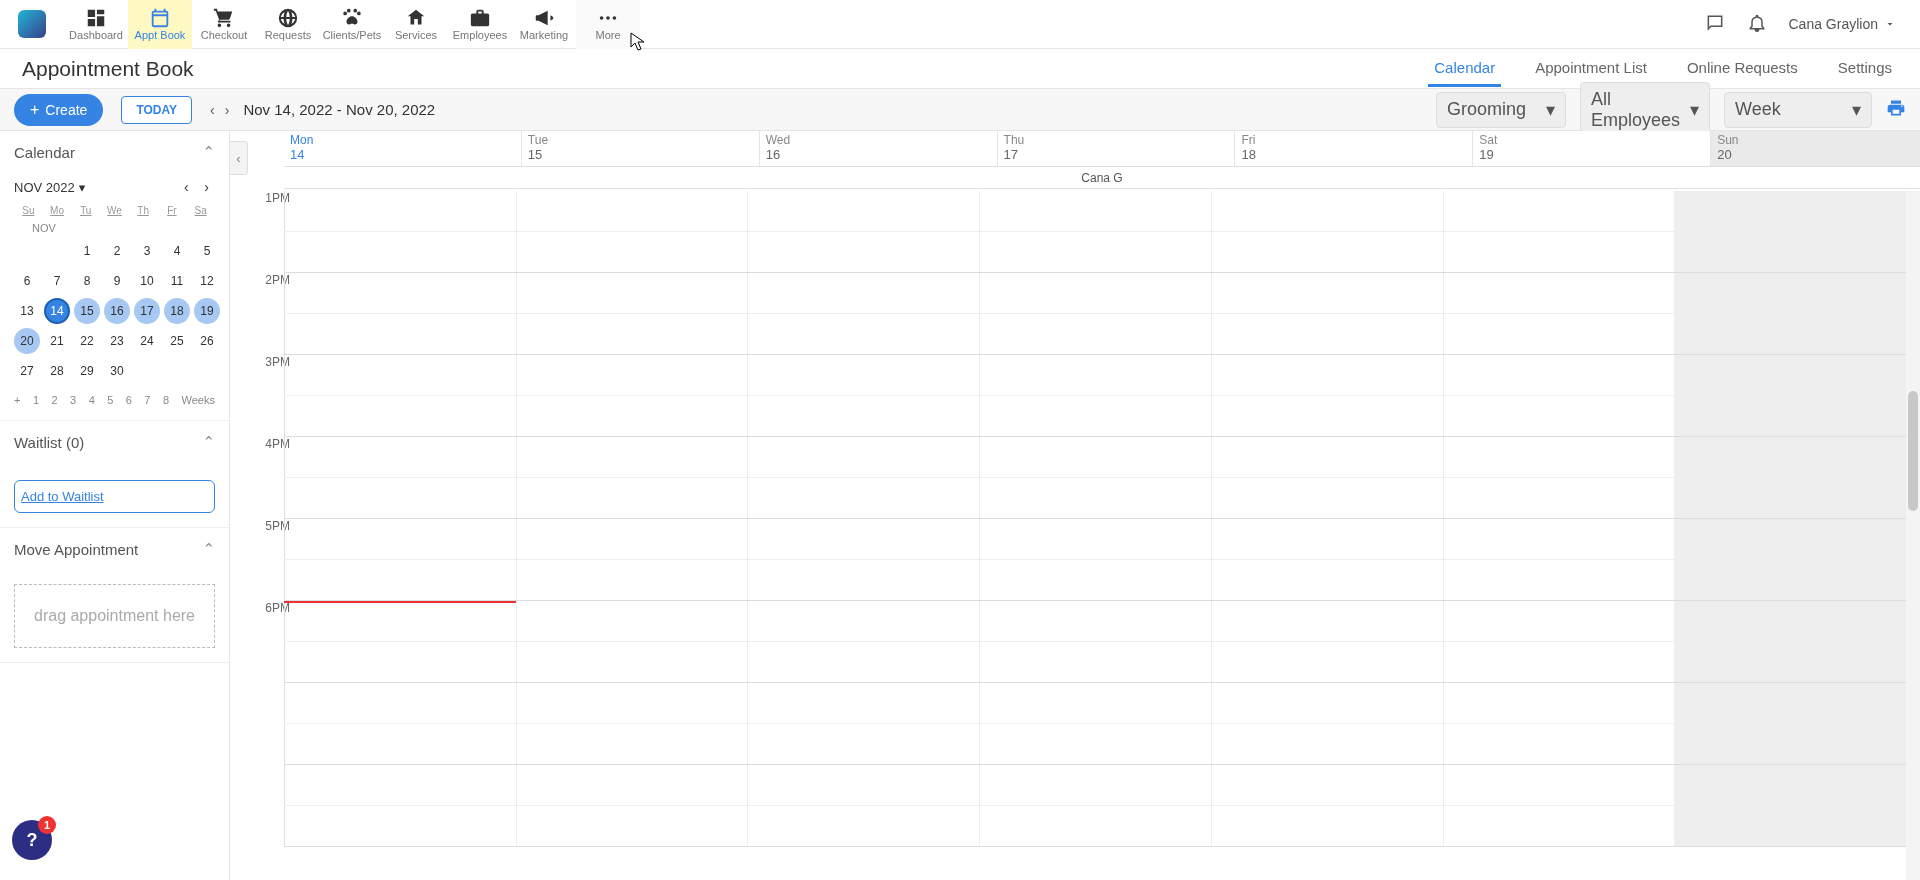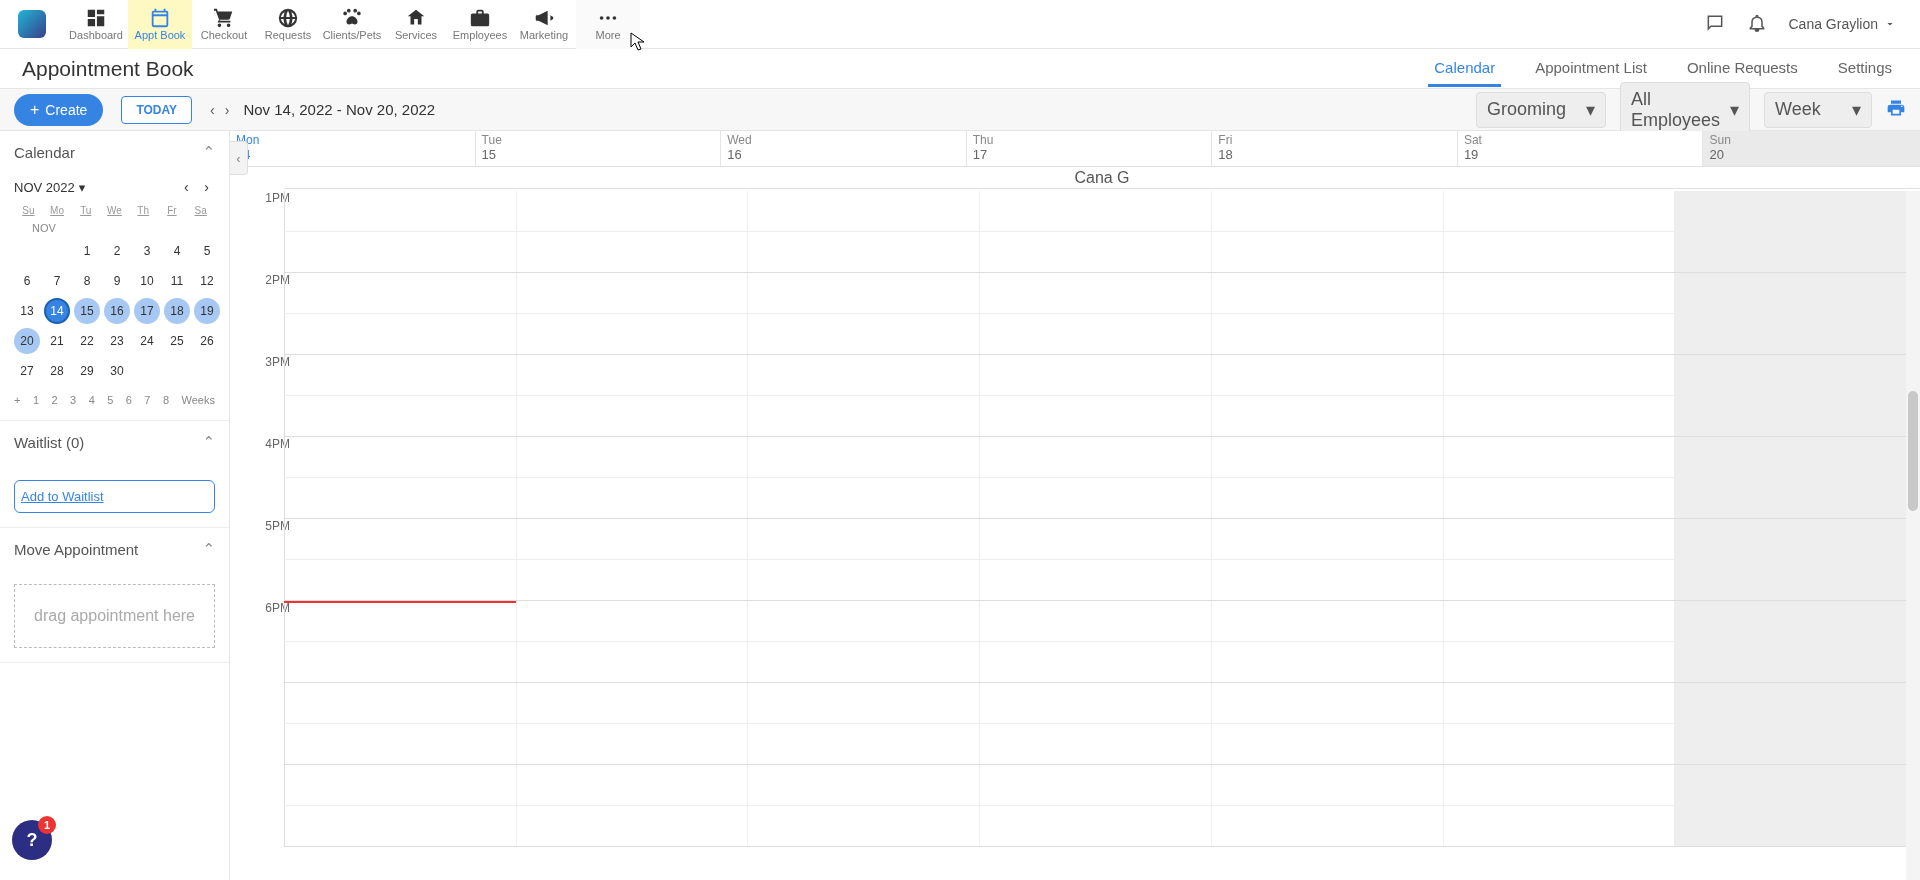--- a/index.html
+++ b/index.html
@@ -27,21 +27,21 @@
 
 
 .toolbar { display:flex; align-items:center; height:42px; padding:0 14px; background:#f7f7f7; border-bottom:1px solid #e5e5e5; }
 .btn-create { display:flex; align-items:center; gap:6px; background:#3584e4; color:#fff; border:none; border-radius:18px; padding:7px 16px; font-size:14px; cursor:pointer; }
 .btn-today { margin-left:18px; border:1px solid #3584e4; color:#3584e4; background:#fff; border-radius:4px; padding:6px 14px; font-size:12px; font-weight:600; cursor:pointer; }
 .nav-arrows { margin-left:18px; display:flex; gap:10px; }
 .nav-arrows button { background:none; border:none; cursor:pointer; color:#555; font-size:14px; }
 .date-range { margin-left:14px; font-size:15px; color:#333; }
 .toolbar-right { margin-left:auto; display:flex; gap:14px; align-items:center; }
 .select { display:flex; align-items:center; justify-content:space-between; background:#eee; border:1px solid #ddd; border-radius:4px; padding:6px 10px; font-size:18px; color:#555; cursor:pointer; }
-.select.w1{width:130px;} .select.w2{width:130px;} .select.w3{width:108px;}
+.select.w1{width:130px;} .select.w2{width:130px;} .select.w3{width:148px;}
 .print-btn { color:#3584e4; cursor:pointer; }
 .print-btn svg{width:20px;height:20px;fill:#3584e4;}
 
 
 .body { display:flex; height: calc(880px - 49px - 40px - 42px); }
 .sidebar { width:230px; border-right:1px solid #e5e5e5; background:#fff; overflow:auto; }
 .panel { border-bottom:1px solid #eee; }
 .panel-head { display:flex; align-items:center; justify-content:space-between; padding:12px 14px; font-size:15px; color:#555;}
 .panel-head .chev { color:#888; }
 
@@ -58,29 +58,29 @@
 .mc-grid .d.today { background:#3584e4; color:#fff; border:2px solid #1a5fb4; width:26px;height:26px;}
 .mc-weeks { margin-top:10px; font-size:11px; color:#888; display:flex; gap:6px; justify-content:space-between;}
 .mc-weeks span{cursor:pointer;}
 
 .btn-outline { width:calc(100% - 28px); margin:17px 14px 14px; border:1px solid #3584e4; color:#3584e4; background:#fff; border-radius:6px; padding:8px 6px; text-align:left; font-size:13px; cursor:pointer;text-decoration:underline;}
 .drop-zone { margin:14px; border:1px dashed #bbb; height:64px; display:flex; align-items:center; justify-content:center; color:#aaa; font-size:16px; }
 
 
 .cal-wrap { flex:1; position:relative; background:#fff; overflow:hidden; }
 .collapse-handle { position:absolute; left:0; top:10px; width:18px; height:34px; background:#f3f3f3; border:1px solid #ddd; border-left:none; border-radius:0 4px 4px 0; display:flex; align-items:center; justify-content:center; color:#888; cursor:pointer; z-index:5;}
-.day-header { display:flex; border-bottom:1px solid #e0e0e0;gap:28px; }
+.day-header { display:flex; margin-left:54px; border-bottom:1px solid #e0e0e0;gap:28px; }
 .day-header .day { flex:1; padding:2px 6px 4px; border-left:1px solid #e5e5e5; }
 .day-header .day.first{border-left:none;}
 .day-header .dn { font-size:12px; color:#888; }
 .day-header .dd { font-size:13px; color:#666; }
 .day-header .day.active .dn, .day-header .day.active .dd { color:#3584e4; font-weight:500; }
 .day-header .day.sun{ background:#eaeaea; }
 
-.res-row { display:flex; margin-left:54px; border-bottom:1px solid #e0e0e0; height:22px; align-items:center; justify-content:center; font-size:16px; color:#555;}
+.res-row { display:flex; margin-left:54px; border-bottom:1px solid #e0e0e0; height:22px; align-items:center; justify-content:center; font-size:12px; color:#555;}
 .time-col { position:absolute; left:12px; top:60px; width:54px; }
 .time-col .slot { height:82px; display:flex; align-items:flex-start; justify-content:flex-end; padding-right:6px; font-size:12px; color:#666;}
 .grid { position:absolute; left:54px; right:14px; top:60px; bottom:0; }
 .grid-row { height:41px; border-bottom:1px solid #eee; display:flex; }
 .grid-row.hr { border-bottom:1px solid #ddd; }
 .grid-row .cell { flex:1; border-left:1px solid #eee; }
 .grid-row .cell.first{border-left:1px solid #ddd;}
 .grid-row .cell.sun { background:#eeeeee; }
 .now-line { position:absolute; left:54px; height:0; border-top:2px solid #e33; width: calc((100% - 54px - 14px)/7); }
 .grid-scrollbar{ position:absolute; right:0; top:60px; bottom:0; width:14px; background:#f4f4f4;}

